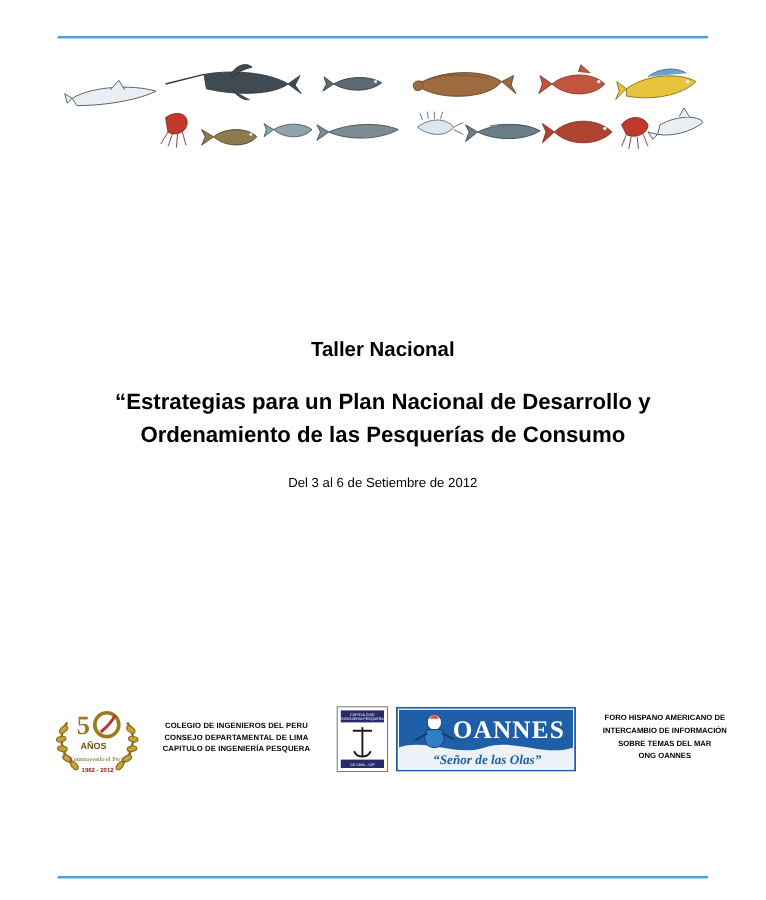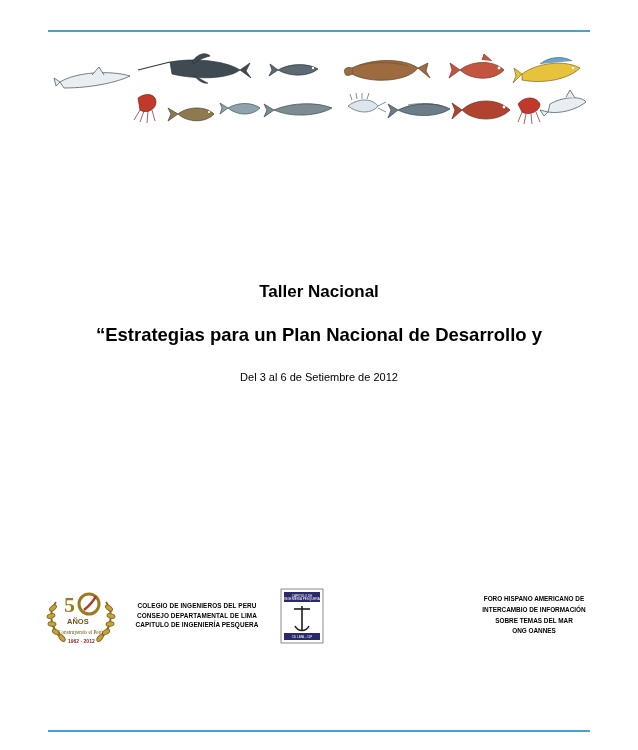--- a/index.html
+++ b/index.html
@@ -223,20 +223,21 @@
         </g>
 
       </g>
     </svg>
   </div>
 
   <div class="title-block">
     <p class="title-main">Taller Nacional</p>
     <div class="title-sub">
       <div>“Estrategias para un Plan Nacional de Desarrollo y</div>
+      <div>Ordenamiento de las Pesquerías de Consumo</div>
     </div>
     <p class="dates">Del 3 al 6 de Setiembre de 2012</p>
   </div>
 
   <div class="footer">
 
     <div class="footer-cell">
 
       <div class="cip-logo">
         <svg width="74" height="64" viewBox="0 0 74 64" xmlns="http://www.w3.org/2000/svg">
@@ -286,20 +287,38 @@
             <path d="M15 38 C18 44, 26 44, 29 38"></path>
           </g>
           <rect x="4" y="45" width="36" height="7" fill="#2a2a6a"></rect>
           <text x="22" y="50" text-anchor="middle" font-family="Liberation Sans, sans-serif" font-size="3" fill="#ffffff">CD LIMA – CIP</text>
         </svg>
       </div>
     </div>
 
     <div class="footer-cell">
 
+      <div class="oannes-logo">
+        <svg width="150" height="54" viewBox="0 0 150 54" xmlns="http://www.w3.org/2000/svg">
+          <rect x="0" y="0" width="150" height="54" fill="#1f5fa8"></rect>
+          <rect x="2" y="2" width="146" height="50" fill="none" stroke="#ffffff" stroke-width="1"></rect>
+
+          <path d="M2 34 C26 26, 50 42, 74 34 C98 26, 124 42, 148 34 L148 52 L2 52 Z" fill="#ffffff" opacity="0.92"></path>
+
+          <g>
+            <ellipse cx="32" cy="13" rx="6" ry="6.5" fill="#ffffff" stroke="#123c6b" stroke-width="0.8"></ellipse>
+            <path d="M26 19 C22 26, 24 34, 32 34 C40 34, 42 26, 38 19 Z" fill="#2f7fc4" stroke="#123c6b" stroke-width="0.8"></path>
+            <path d="M26 22 L16 28 M38 22 L48 27" stroke="#123c6b" stroke-width="1.6" fill="none"></path>
+            <path d="M28 10 C30 6, 34 6, 36 10" fill="#d94b36" stroke="none"></path>
+          </g>
+
+          <text x="94" y="26" text-anchor="middle" font-family="Liberation Serif, serif" font-size="21" font-weight="bold" fill="#ffffff" letter-spacing="1">OANNES</text>
+          <text x="76" y="48" text-anchor="middle" font-family="Liberation Serif, serif" font-size="11" font-style="italic" font-weight="bold" fill="#1f5fa8">“Señor de las Olas”</text>
+        </svg>
+      </div>
 
       <div class="foro-text">
         <div>FORO HISPANO AMERICANO DE</div>
         <div>INTERCAMBIO DE INFORMACIÓN</div>
         <div>SOBRE TEMAS DEL MAR</div>
         <div>ONG OANNES</div>
       </div>
     </div>
 
   </div>

